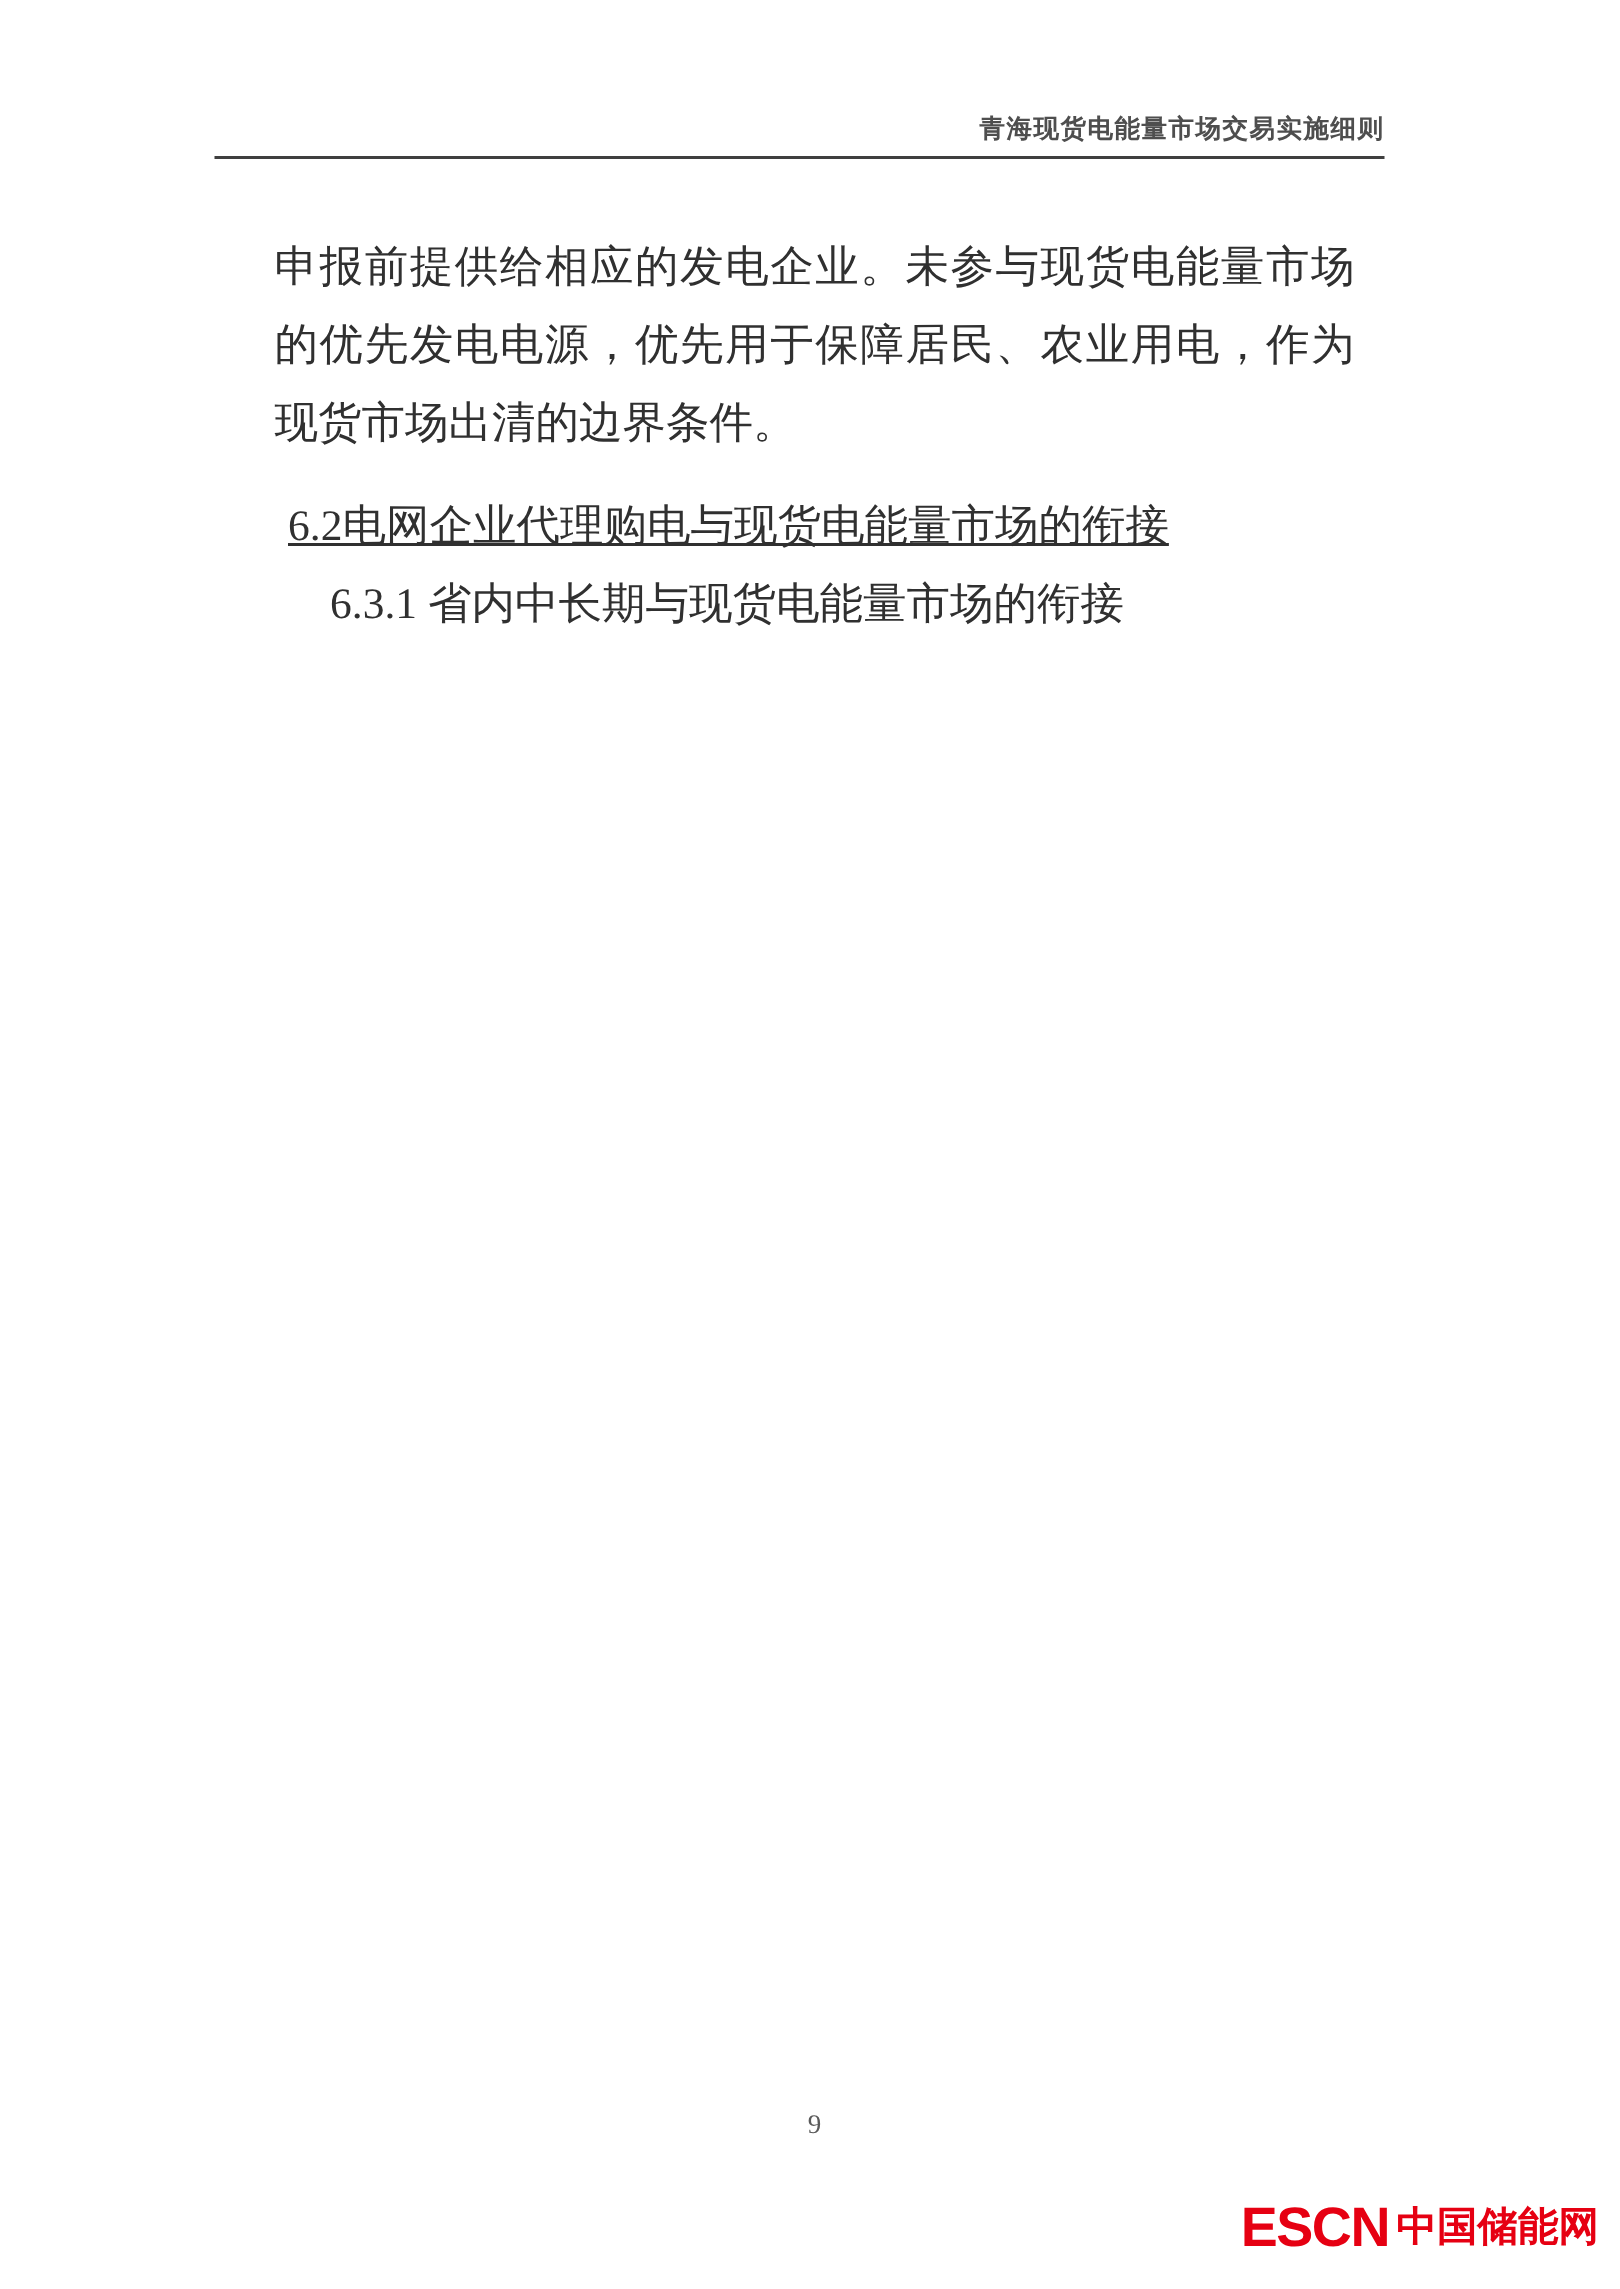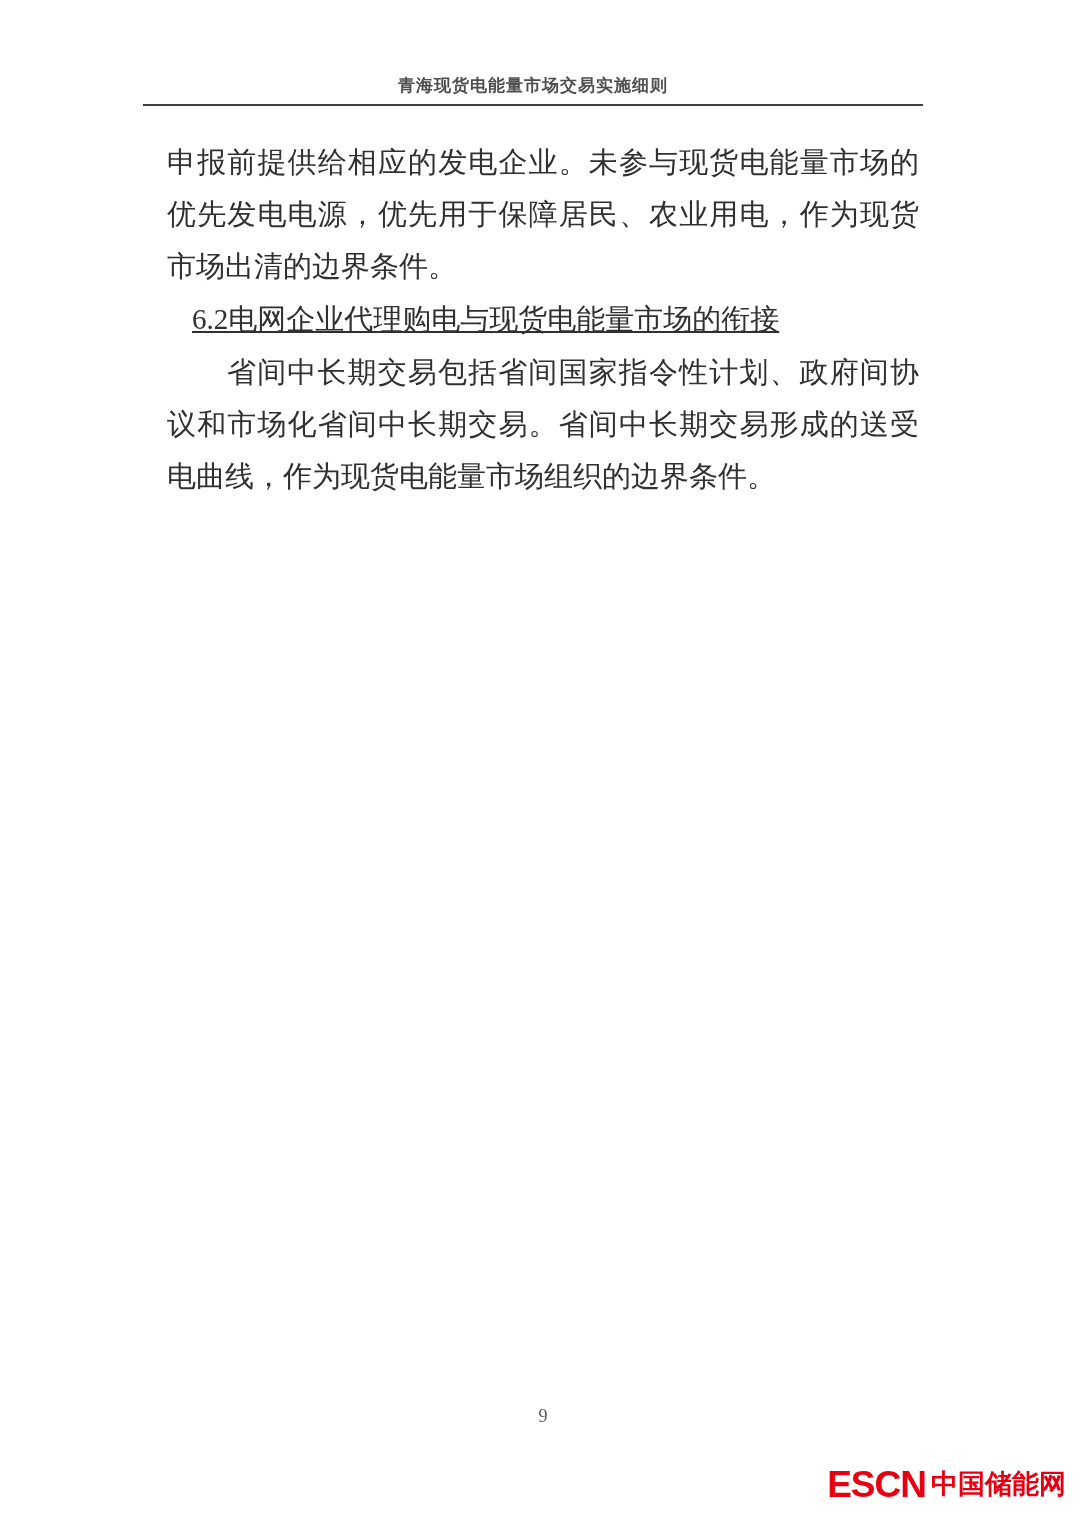--- a/index.html
+++ b/index.html
@@ -10,21 +10,21 @@
     background: #ffffff;
     overflow: hidden;
     font-family: "Liberation Serif", serif;
   }
   
   .doc-title {
     position: absolute;
     top: 74px;
     left: 143px;
     width: 780px;
-    text-align: center;
+    text-align: right;
     font-family: "Liberation Sans", sans-serif;
     font-size: 17px;
     font-weight: 600;
     letter-spacing: 1px;
     color: #4e4e4e;
     line-height: 24px;
   }
   .header-rule {
     position: absolute;
     top: 104px;
@@ -38,21 +38,21 @@
     position: absolute;
     top: 135px;
     left: 166px;
     width: 754px;
     font-family: "Liberation Serif", serif;
     font-size: 29px;
     line-height: 52px;
     color: #303030;
     text-align: justify;
   }
-  .doc-body .para { text-indent: 60px; margin: 1px; }
+  .doc-body .para { text-indent: 60px; margin: 17px; }
   .doc-body .para.no-indent { text-indent: 0; }
   .doc-body .h2 { padding-left: 26px; margin: 0; font-weight: normal; text-decoration: underline; }
   .doc-body .h3 { padding-left: 54px; margin: 0; font-weight: normal; }
   
   .page-number {
     position: absolute;
     top: 1406px;
     left: 166px;
     width: 754px;
     text-align: center;
@@ -87,21 +87,21 @@
 
 <div class="page">
 
   <div class="doc-title">青海现货电能量市场交易实施细则</div>
 
   <div class="header-rule"></div>
 
   <main class="doc-body">
       <div class="para no-indent">申报前提供给相应的发电企业。未参与现货电能量市场的优先发电电源，优先用于保障居民、农业用电，作为现货市场出清的边界条件。</div>
       <div class="h2">6.2电网企业代理购电与现货电能量市场的衔接</div>
-      <div class="para">省间中长期交易包括省间国家指令性计划、政府间协议和市场化省间中长期交易。省间中长期交易形成的送受电曲线，作为现货电能量市场组织的边界条件。</div>
+      <div class="h3">6.3.1 省内中长期与现货电能量市场的衔接</div>
     </main>
 
   <div class="page-number">9</div>
 
   <div class="site-logo" style="color: rgb(230, 0, 18);">
     <span class="logo-latin">ESCN</span>
     <span class="logo-cn">中国储能网</span>
   </div>
 
 </div>

